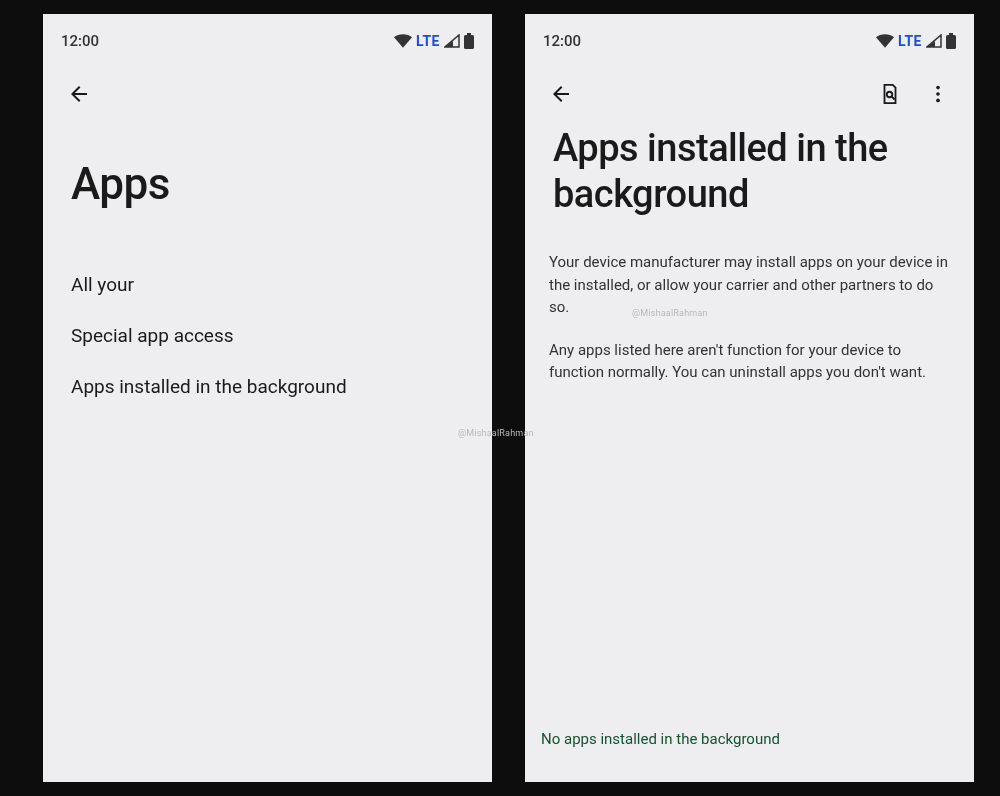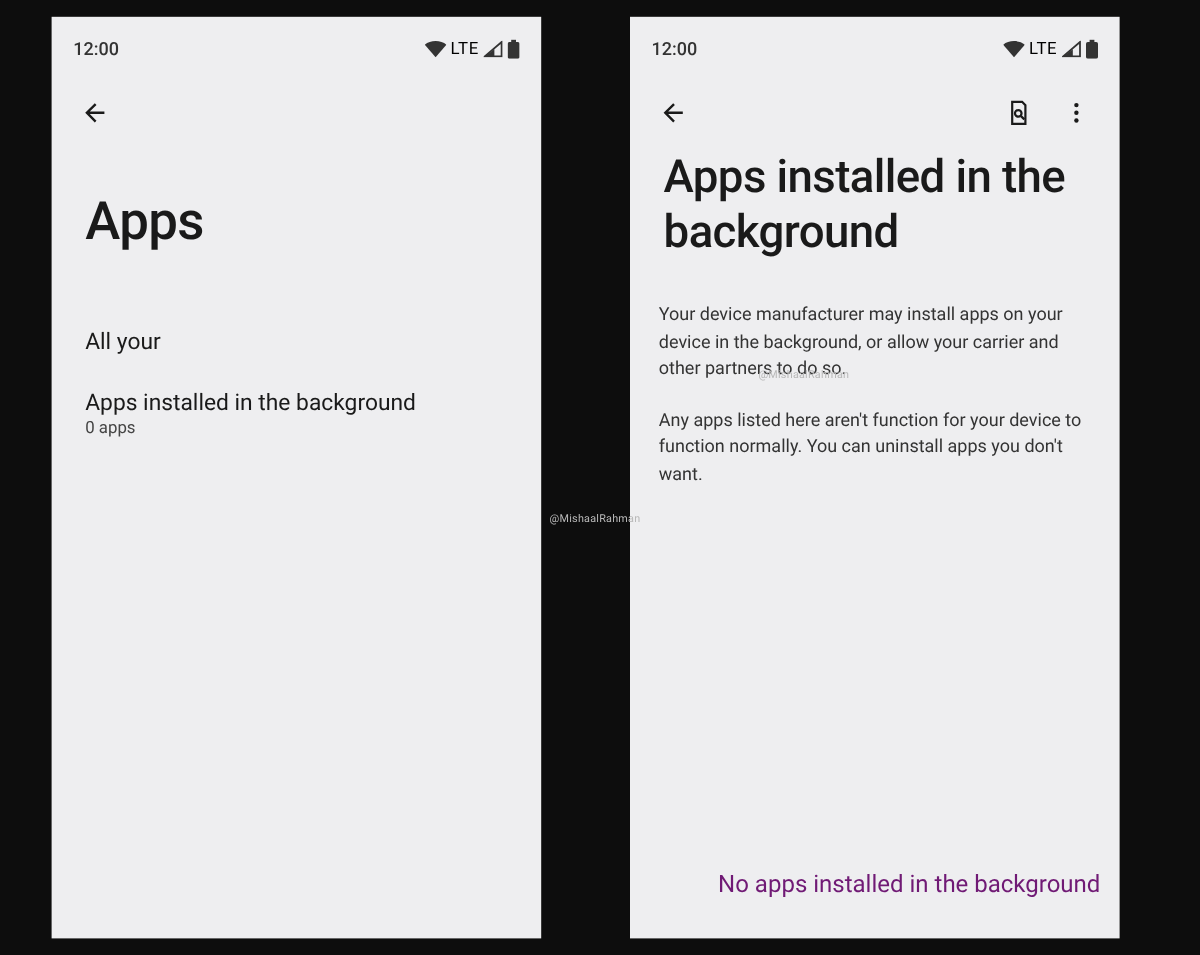--- a/index.html
+++ b/index.html
@@ -6,21 +6,21 @@
   body {
     background: #0d0d0d;
     width: 1000px;
     height: 796px;
     font-family: Roboto, "Segoe UI", Arial, sans-serif;
     position: relative;
     overflow: hidden;
   }
   .phone {
     position: absolute;
-    width: 408px;
+    width: 449px;
     height: 768px;
     background: #eeeef0;
     top: 14px;
   }
   .phone.left { left: 43px; }
   .phone.right { left: 525px; }
   .statusbar {
     height: 30px;
     display: flex;
     align-items: center;
@@ -31,21 +31,21 @@
   .statusbar .time {
     font-size: 15px;
     color: #333;
     font-weight: 500;
   }
   .status-right {
     display: flex;
     align-items: center;
     gap: 4px;
   }
-  .lte { font-size: 14px; color: #000000; font-weight: 400; letter-spacing: 0.5px; }
+  .lte { font-size: 14px; color: #1d4ed8; font-weight: 700; letter-spacing: 0.5px; }
   .toolbar {
     display: flex;
     align-items: center;
     height: 56px;
     padding: 0 16px;
     margin-top: 10px;
     gap: 8px;
   }
   .toolbar .spacer { flex: 1; }
   .ic-btn {
@@ -77,23 +77,23 @@
     font-size: 15px;
     color: #333;
     line-height: 1.5;
   }
   .desc p { margin-bottom: 20px; }
   .bottom-msg {
     position: absolute;
     bottom: 34px;
     left: 0;
     right: 0;
-    text-align: right;
-    font-size: 20px;
-    color: #701a75;
+    text-align: left;
+    font-size: 15px;
+    color: #14532d;
     padding: 0 16px;
   }
   .watermark {
     position: absolute;
     font-size: 9px;
     color: #b8b8b8;
     letter-spacing: 0.2px;
   }
 </style>
 </head>
@@ -131,22 +131,24 @@
           </svg>
       </span>
     </div>
   </div>
   <div class="headline apps">Apps</div>
   <div class="list">
     <div class="list-item">
       <div class="title">All your</div>
     </div>
     <div class="list-item">
+      <div class="title">Special app access</div>
+    </div>
+    <div class="list-item">
       <div class="title">Apps installed in the background</div>
-      <div class="sub">0 apps</div>
     </div>
   </div>
 </div>
 
 <div class="phone right">
   <div class="statusbar">
     <span class="time">12:00</span>
     <div class="status-right">
       <span>
         <svg width="18" height="14" viewBox="0 0 24 18">
@@ -191,20 +193,20 @@
         <svg width="22" height="22" viewBox="0 0 24 24">
             <circle cx="12" cy="5" r="2" fill="#1a1a1a"></circle>
             <circle cx="12" cy="12" r="2" fill="#1a1a1a"></circle>
             <circle cx="12" cy="19" r="2" fill="#1a1a1a"></circle>
           </svg>
       </span>
     </div>
   </div>
   <div class="headline bgapps">Apps installed in the background</div>
   <div class="desc">
-    <p>Your device manufacturer may install apps on your device in the background, or allow your carrier and other partners to do so.</p>
+    <p>Your device manufacturer may install apps on your device in the installed, or allow your carrier and other partners to do so.</p>
     <p>Any apps listed here aren't function for your device to function normally. You can uninstall apps you don't want.</p>
   </div>
   <div class="bottom-msg">No apps installed in the background</div>
 </div>
 
 <div class="watermark" style="left:458px; top:428px;">@MishaalRahman</div>
 <div class="watermark" style="left:632px; top:308px;">@MishaalRahman</div>
 
 </body></html>

